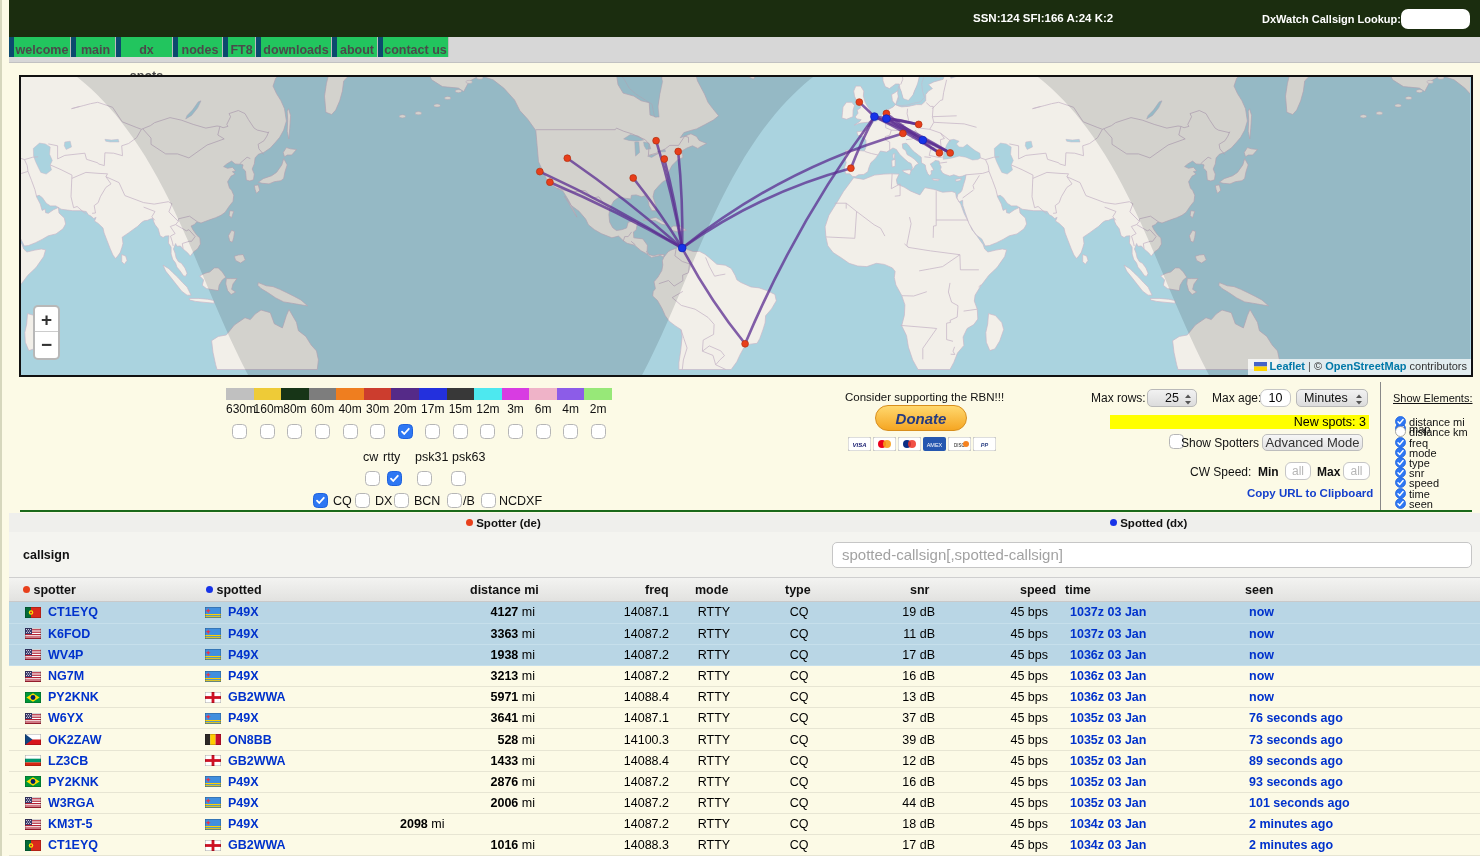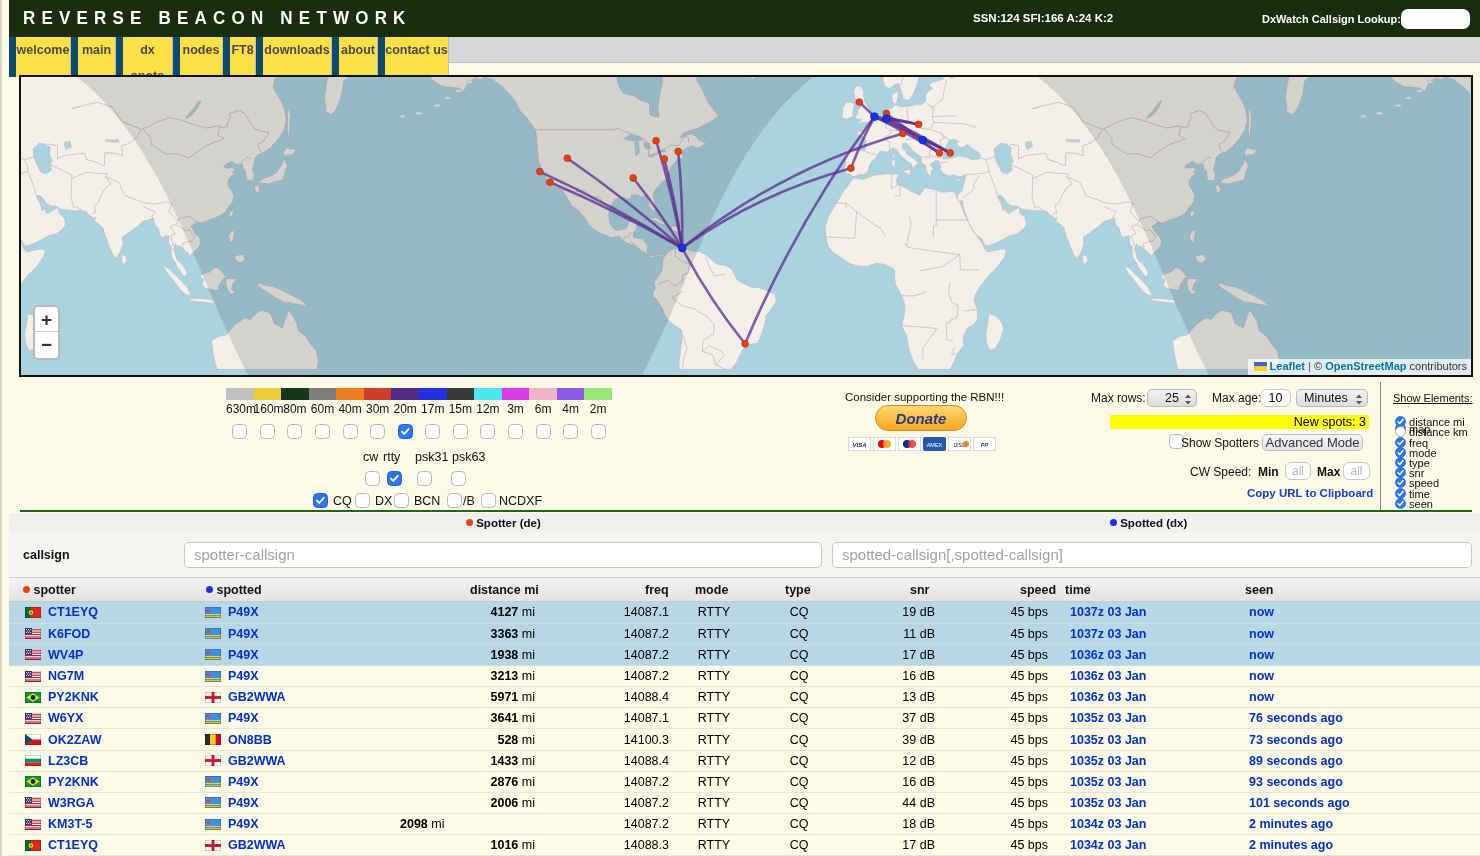--- a/index.html
+++ b/index.html
@@ -4,21 +4,21 @@
 body{width:1480px;height:856px;position:relative;background:#fcfae6;font-family:"Liberation Sans",sans-serif;overflow:hidden}
 .abs{position:absolute}
 .cb{position:absolute;display:block}
 .topbar{position:absolute;left:9px;top:0;width:1471px;height:37px;background:#1b2d0f}
 .logo{position:absolute;left:14px;top:9px;color:#fff;font-size:17px;font-weight:bold;letter-spacing:6.2px;transform:scaleY(1.05)}
 .hosted{position:absolute;left:651px;top:3px;width:170px;text-align:center;color:#fff;font-size:11.5px;line-height:15px}
 .ssn{position:absolute;left:964px;top:12px;color:#fff;font-size:11.5px;font-weight:bold}
 .lookuplbl{position:absolute;left:1253px;top:13px;color:#fff;font-size:11px;font-weight:bold}
 .lookupbox{position:absolute;left:1392px;top:9px;width:69px;height:20px;background:#fff;border-radius:7px}
 .nav{position:absolute;left:9px;top:37px;width:1471px;height:26px;background:#d7d7d7;border-bottom:1px solid #c2c2c2}
-.tab{float:left;height:40px;line-height:26px;text-align:center;font-size:12.5px;font-weight:bold;color:#4a4a4a;background:#fde047;border-right:1px solid #bdbdbd;border-left:7px solid #0c4a6e}
+.tab{float:left;height:20px;line-height:26px;text-align:center;font-size:12.5px;font-weight:bold;color:#4a4a4a;background:#22c55e;border-right:1px solid #bdbdbd;border-left:5px solid #0c4a6e}
 .mapbox{position:absolute;left:19px;top:75px;width:1454px;height:302px;border:2px solid #111;background:#aad3df;overflow:hidden}
 .zoomctl{position:absolute;left:12px;top:228px;width:27px;height:55px;background:#fff;border:2px solid rgba(0,0,0,0.28);border-radius:5px;z-index:5}
 .zoomctl div{width:23px;height:25px;text-align:center;font-size:19px;font-weight:bold;color:#333;line-height:25px}
 .zoomctl .zi{border-bottom:1px solid #ccc}
 .attrib{position:absolute;right:0;bottom:0;height:16px;background:rgba(255,255,255,0.72);font-size:11px;line-height:15px;padding:0 4px 0 6px;color:#333;z-index:5}
 .attrib b{color:#0078a8;font-weight:bold}
 .ctl{position:absolute;font-size:12.5px;color:#111}
 .bandlbl{position:absolute;top:402px;font-size:12px;text-align:center;color:#111}
 .ylw{position:absolute;left:1110px;top:415px;width:259px;height:14px;background:#ffff00;font-size:12.5px;text-align:right;padding-right:3px;line-height:14px}
 .btn{position:absolute;background:linear-gradient(#f6f6f6,#e2e2e2);border:1px solid #bdbdbd;border-radius:5px;text-align:center;color:#333}
@@ -34,21 +34,20 @@
 tr.blue td{background:#b9d6e5;border-bottom:1px solid #c6dfeb}
 tr.cream td{background:#fcfae6;border-bottom:1px solid #e7e5d3}
 a.cs{color:#0032cc;font-weight:bold;text-decoration:none}
 .flag{vertical-align:-1.5px;margin-right:7px}
 td.num b{font-weight:bold}
 .dot{display:inline-block;width:7px;height:7px;border-radius:50%;vertical-align:1px}
 .edge{position:absolute;left:0;top:0;width:2px;height:856px;background:rgba(125,135,95,0.30);z-index:50}
 </style></head><body>
 <div class="edge"></div>
 <div class="topbar">
-    <div class="logo">REVERSE&nbsp;BEACON&nbsp;NETWORK</div>
     <div class="ssn">SSN:124 SFI:166 A:24 K:2</div>
     <div class="lookuplbl">DxWatch Callsign Lookup:</div>
     <div class="lookupbox"></div>
   </div>
 <div class="nav">
     <div class="tab" style="width:62px">welcome</div>
     <div class="tab" style="width:45px">main</div>
     <div class="tab" style="width:57px">dx spots</div>
     <div class="tab" style="width:50px">nodes</div>
     <div class="tab" style="width:33px">FT8</div>
@@ -635,21 +634,20 @@
       <circle cx="5.5" cy="5.5" r="5" fill="#2e77f3" stroke="#1f62dd" stroke-width="0.8"></circle>
       <path d="M3 5.7l1.7 1.8 3.4-4" stroke="#fff" stroke-width="1.4" fill="none" stroke-linecap="round" stroke-linejoin="round"></path>
     </svg> seen</div>
 <div class="greenline"></div>
 <div class="secband">
     <div class="abs" style="left:457px;top:4px"><span class="dot" style="background:#e8401c"></span> Spotter (de)</div>
     <div class="abs" style="left:1101px;top:4px"><span class="dot" style="background:#1733e8"></span> Spotted (dx)</div>
   </div>
 <div class="callrow">
     <div class="abs" style="left:14px;top:16px;font-size:12.5px;font-weight:bold;color:#111">callsign</div>
-    <div class="inp" style="left:175px;top:10px;width:638px;height:26px;font-size:15px;line-height:24px;color:#a2a2a2;padding-left:9px">spotter-callsign</div>
     <div class="inp" style="left:823px;top:10px;width:640px;height:26px;font-size:15px;line-height:24px;color:#a2a2a2;padding-left:9px">spotted-callsign[,spotted-callsign]</div>
   </div>
 <div class="thead">
     <div class="abs" style="left:14px;top:5px"><span class="dot" style="background:#e8401c"></span> spotter</div>
     <div class="abs" style="left:197px;top:5px"><span class="dot" style="background:#1733e8"></span> spotted</div>
     <div class="abs" style="left:461px;top:5px">distance mi</div>
     <div class="abs" style="left:636px;top:5px">freq</div>
     <div class="abs" style="left:686px;top:5px">mode</div>
     <div class="abs" style="left:776px;top:5px">type</div>
     <div class="abs" style="left:901px;top:5px">snr</div>

